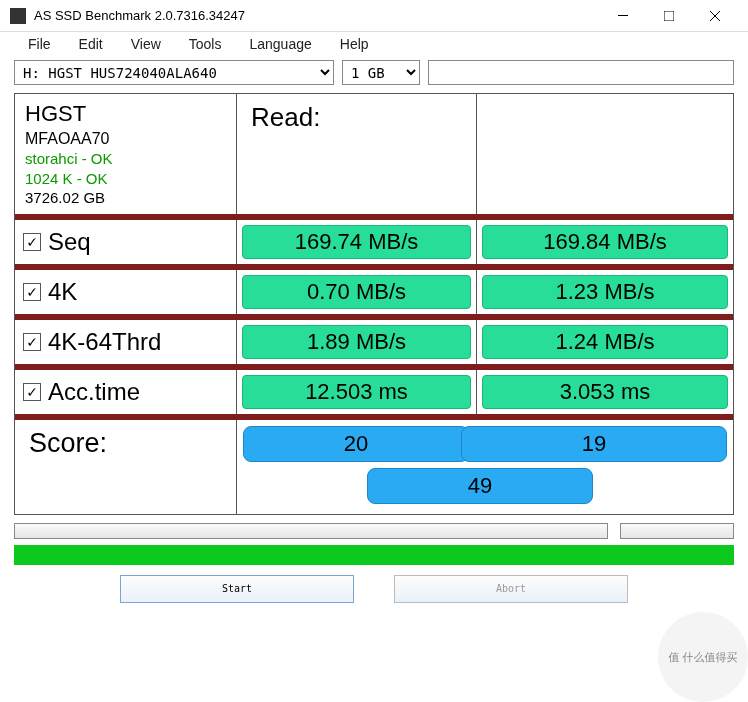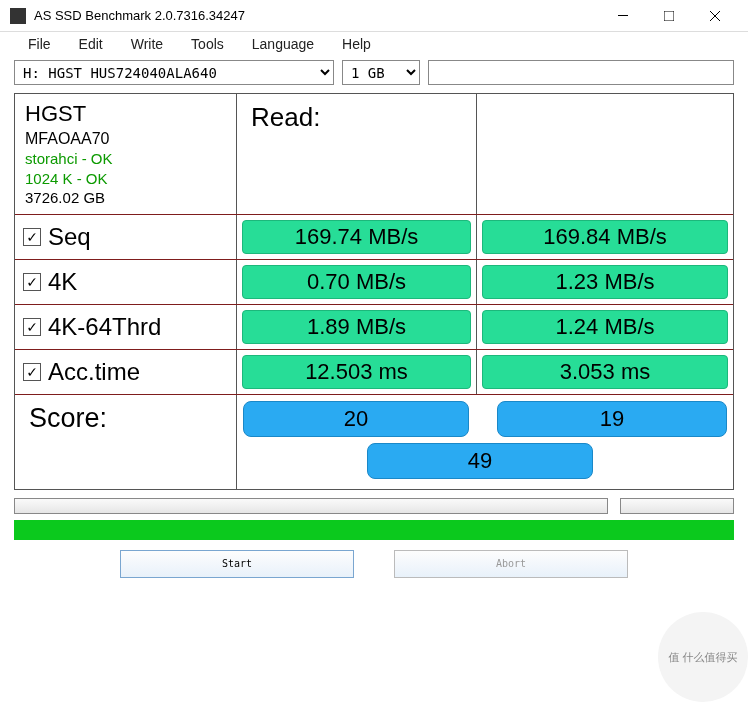--- a/index.html
+++ b/index.html
@@ -10,21 +10,21 @@
 .winbtns { display: flex; }
 .winbtn { width: 46px; height: 30px; display: flex; align-items: center; justify-content: center; cursor: default; }
 .menubar { display: flex; padding: 4px 28px; font-size: 14px; gap: 28px; color: #222; }
 .menuitem { cursor: default; }
 .selrow { display: flex; gap: 8px; padding: 4px 14px 8px; align-items: flex-end; }
 select { font-size: 14px; font-family: monospace; background: #fff; border: 1px solid #888; padding: 2px 4px; height: 25px; }
 #drive { width: 320px; }
 #size { width: 78px; }
 .txtfield { flex: 1; height: 25px; border: 1px solid #888; }
 .grid { margin: 0 14px; border: 1px solid #555; }
-.row { display: flex; border-bottom: 1px solid #7f1d1d; }
+.row { display: flex; border-bottom: 6px solid #7f1d1d; }
 .row:last-child { border-bottom: none; }
 .cell { border-right: 1px solid #555; padding: 4px 8px; display: flex; align-items: center; }
 .cell.last { border-right: none; }
 .c1 { width: 222px; } .c2 { width: 240px; } .c3 { flex: 1; }
 .info { flex-direction: column; align-items: flex-start; padding: 6px 10px; font-size: 16px; line-height: 1.3; }
 .info .dev { font-size: 22px; }
 .info .ok { color: #0c9a00; font-size: 15px; }
 .info .cap { font-size: 15px; }
 .hdr { font-size: 26px; padding: 8px 14px 0; align-items: flex-start; }
 .lbl { font-size: 24px; gap: 7px; }
@@ -66,21 +66,21 @@
           <line x1="0" y1="0" x2="10" y2="10" stroke="#000"></line>
           <line x1="10" y1="0" x2="0" y2="10" stroke="#000"></line>
         </svg>
       </div>
   </div>
 </div>
 
 <div class="menubar">
   <span class="menuitem">File</span>
   <span class="menuitem">Edit</span>
-  <span class="menuitem">Write</span>
+  <span class="menuitem">View</span>
   <span class="menuitem">Tools</span>
   <span class="menuitem">Language</span>
   <span class="menuitem">Help</span>
 </div>
 
 <div class="selrow">
   <select id="drive"><option>H: HGST HUS724040ALA640</option></select>
   <select id="size"><option>1 GB</option></select>
   <div class="txtfield"></div>
 </div>
@@ -146,21 +146,21 @@
       </div>
     <div class="cell c3 val last">
         <div class="pill">3.053 ms</div>
       </div>
   </div>
 
   <div class="row sc">
     <div class="cell c1 sc-lbl">Score:</div>
     <div class="cell sc-area last" style="padding:0">
       <div class="bpill" style="left:6px; top:6px; width:226px">20</div>
-      <div class="bpill" style="right:6px; top:6px; width:230px">19</div>
+      <div class="bpill" style="right:6px; top:6px; width:266px">19</div>
       <div class="bpill" style="left:130px; top:48px; width:226px">49</div>
     </div>
   </div>
 </div>
 
 <div class="progrow">
   <div class="prog big"></div>
   <div class="prog sm"></div>
 </div>
 <div class="greenbar"></div>

